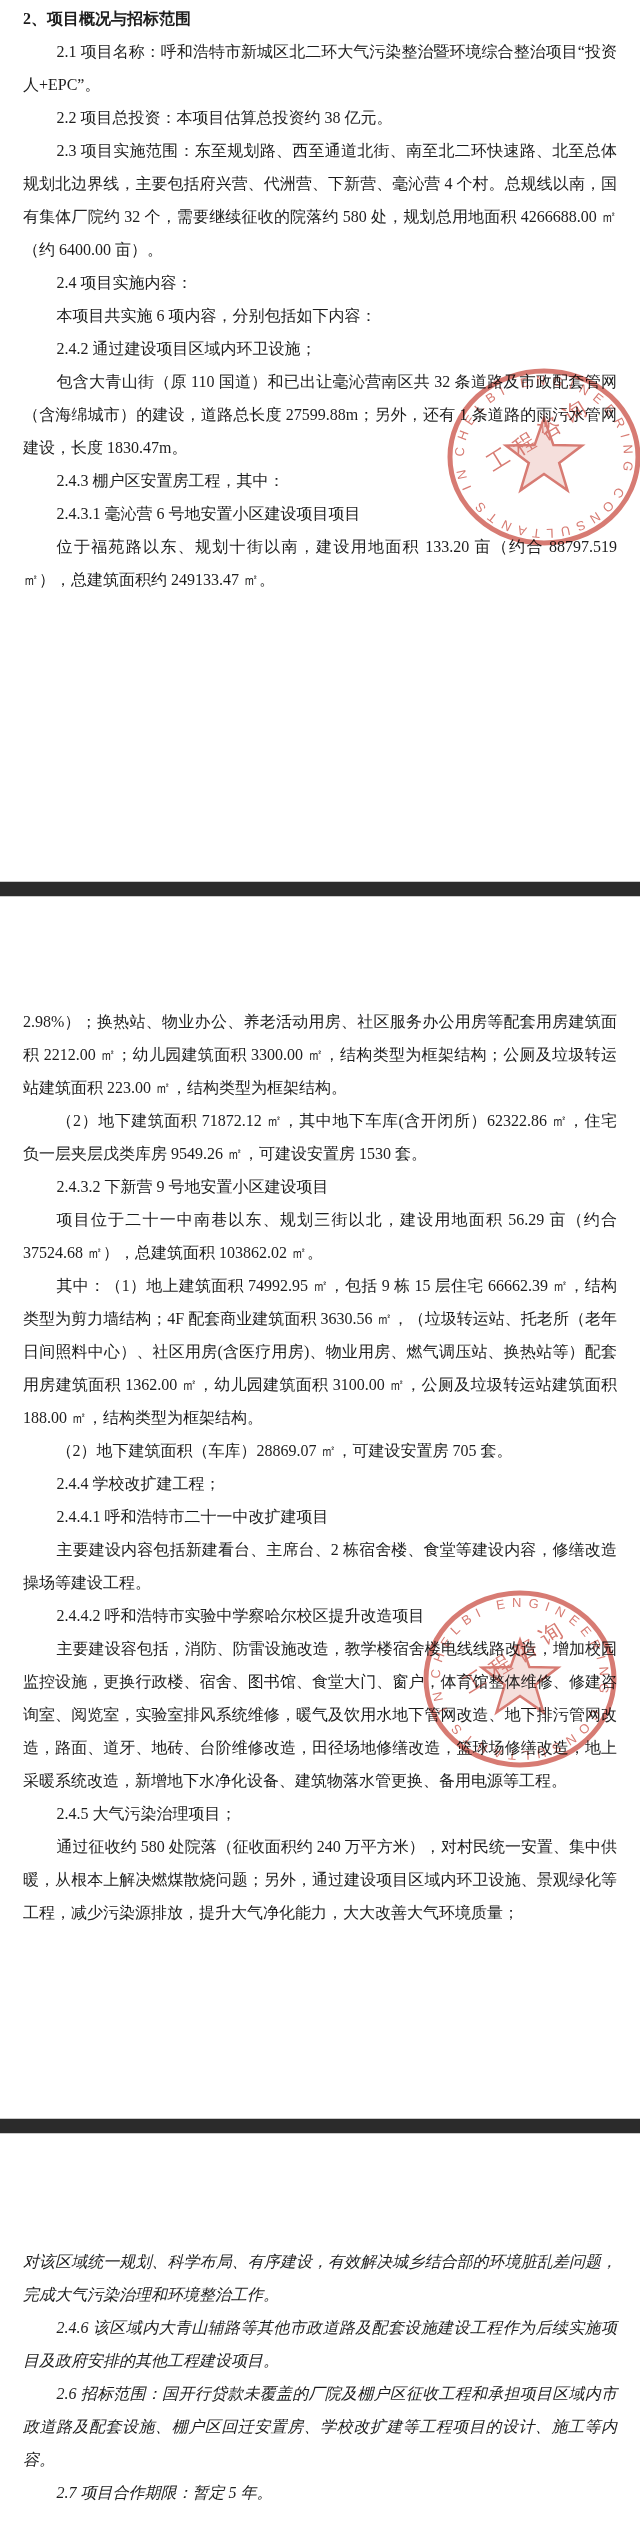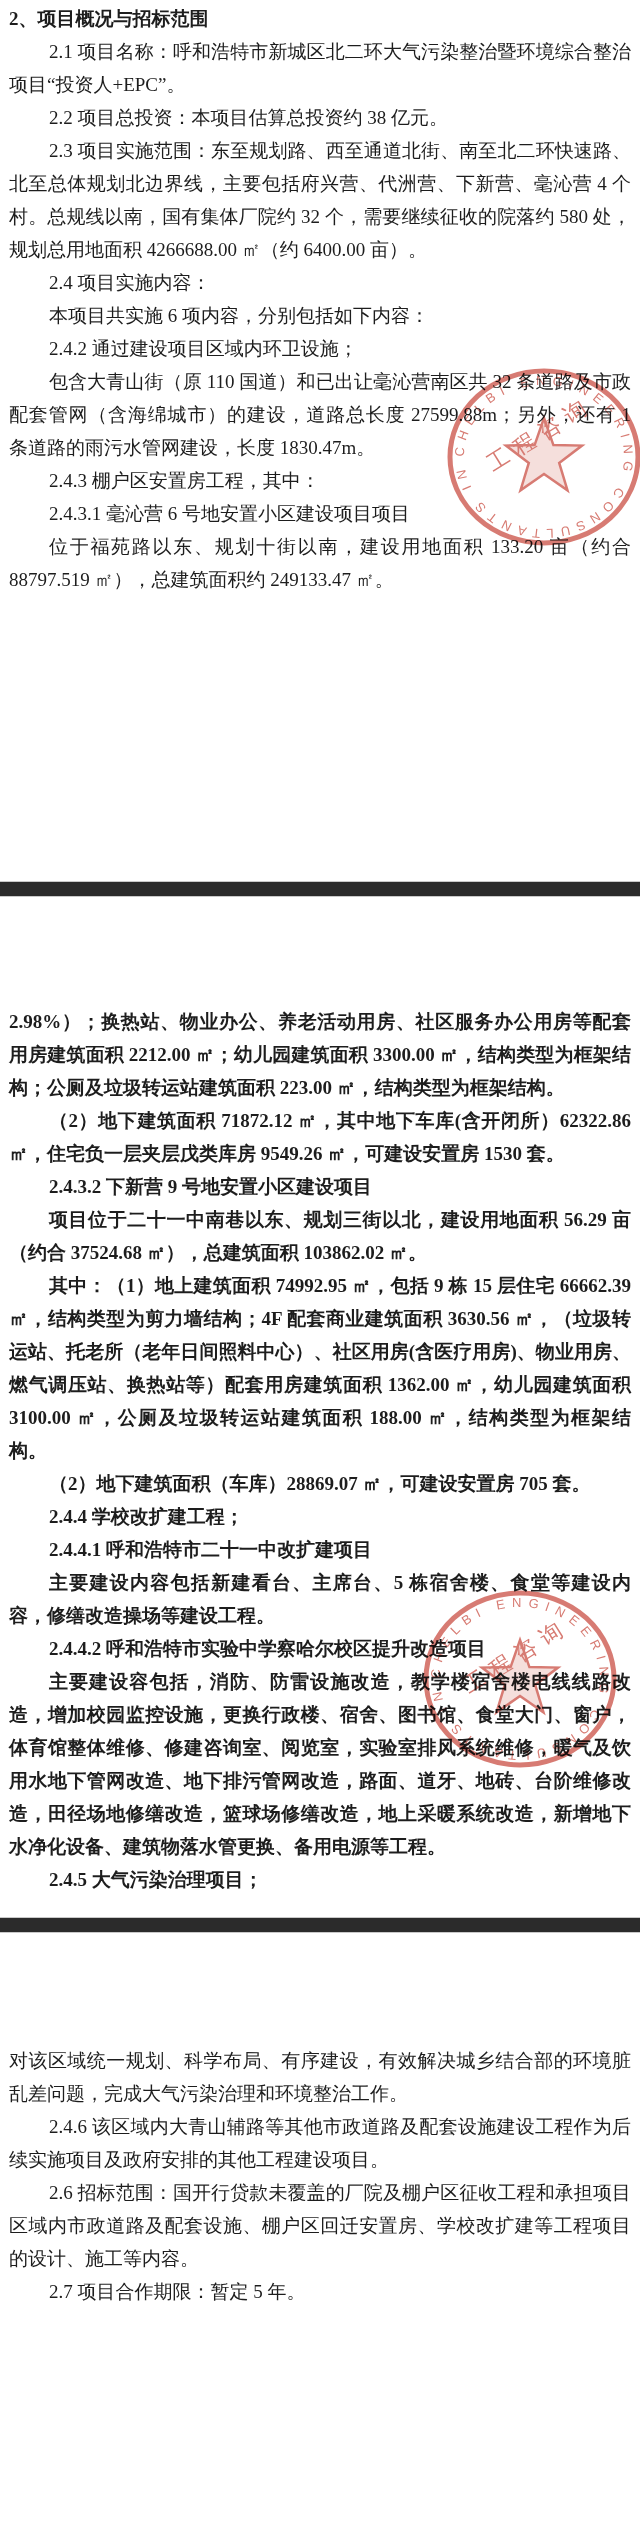--- a/index.html
+++ b/index.html
@@ -7,31 +7,31 @@
     position:relative;
     width:640px;
     height:2542px;
     overflow:hidden;
     background:#ffffff;
     font-family:"Liberation Serif","DejaVu Serif",serif;
   }
   .page{
     box-sizing:border-box;
     width:640px;
-    padding:0 9px;
+    padding:0 23px;
     background:#ffffff;
     color:#1d1d1d;
-    font-size:19px;
+    font-size:16px;
     line-height:33px;
     text-align:justify;
     overflow:hidden;
   }
   .page-1{height:881px;padding-top:2px;}
-  .page-2{height:1020px;padding-top:108px;font-weight:bold;}
-  .page-3{height:408px;padding-top:111px;}
+  .page-2{height:1221px;padding-top:108px;}
+  .page-3{height:408px;padding-top:111px;font-style:italic;}
   .page-gap{
     height:14px;
     background:#2b2b2b;
     border-top:1px solid #c9c9c9;
     border-bottom:1px solid #c9c9c9;
   }
   p.para{margin:0;text-indent:0;}
   p.para.indent{text-indent:2.1em;}
   p.para.bold{font-weight:bold;}
   .stamp{
@@ -66,24 +66,25 @@
   <div class="page-gap"></div>
   <section class="page page-2">
       <p class="para">2.98%）；换热站、物业办公、养老活动用房、社区服务办公用房等配套用房建筑面积 2212.00 ㎡；幼儿园建筑面积 3300.00 ㎡，结构类型为框架结构；公厕及垃圾转运站建筑面积 223.00 ㎡，结构类型为框架结构。</p>
       <p class="para indent">（2）地下建筑面积 71872.12 ㎡，其中地下车库(含开闭所）62322.86 ㎡，住宅负一层夹层戊类库房 9549.26 ㎡，可建设安置房 1530 套。</p>
       <p class="para indent">2.4.3.2 下新营 9 号地安置小区建设项目</p>
       <p class="para indent">项目位于二十一中南巷以东、规划三街以北，建设用地面积 56.29 亩（约合 37524.68 ㎡），总建筑面积 103862.02 ㎡。</p>
       <p class="para indent">其中：（1）地上建筑面积 74992.95 ㎡，包括 9 栋 15 层住宅 66662.39 ㎡，结构类型为剪力墙结构；4F 配套商业建筑面积 3630.56 ㎡，（垃圾转运站、托老所（老年日间照料中心）、社区用房(含医疗用房)、物业用房、燃气调压站、换热站等）配套用房建筑面积 1362.00 ㎡，幼儿园建筑面积 3100.00 ㎡，公厕及垃圾转运站建筑面积 188.00 ㎡，结构类型为框架结构。</p>
       <p class="para indent">（2）地下建筑面积（车库）28869.07 ㎡，可建设安置房 705 套。</p>
       <p class="para indent">2.4.4 学校改扩建工程；</p>
       <p class="para indent">2.4.4.1 呼和浩特市二十一中改扩建项目</p>
-      <p class="para indent">主要建设内容包括新建看台、主席台、5 栋宿舍楼、食堂等建设内容，修缮改造操场等建设工程。</p>
+      <p class="para indent">主要建设内容包括新建看台、主席台、2 栋宿舍楼、食堂等建设内容，修缮改造操场等建设工程。</p>
       <p class="para indent">2.4.4.2 呼和浩特市实验中学察哈尔校区提升改造项目</p>
       <p class="para indent">主要建设容包括，消防、防雷设施改造，教学楼宿舍楼电线线路改造，增加校园监控设施，更换行政楼、宿舍、图书馆、食堂大门、窗户，体育馆整体维修、修建咨询室、阅览室，实验室排风系统维修，暖气及饮用水地下管网改造、地下排污管网改造，路面、道牙、地砖、台阶维修改造，田径场地修缮改造，篮球场修缮改造，地上采暖系统改造，新增地下水净化设备、建筑物落水管更换、备用电源等工程。</p>
       <p class="para indent">2.4.5 大气污染治理项目；</p>
+      <p class="para indent">通过征收约 580 处院落（征收面积约 240 万平方米），对村民统一安置、集中供暖，从根本上解决燃煤散烧问题；另外，通过建设项目区域内环卫设施、景观绿化等工程，减少污染源排放，提升大气净化能力，大大改善大气环境质量；</p>
     </section>
   <div class="page-gap"></div>
   <section class="page page-3">
       <p class="para">对该区域统一规划、科学布局、有序建设，有效解决城乡结合部的环境脏乱差问题，完成大气污染治理和环境整治工作。</p>
       <p class="para indent">2.4.6 该区域内大青山辅路等其他市政道路及配套设施建设工程作为后续实施项目及政府安排的其他工程建设项目。</p>
       <p class="para indent">2.6 招标范围：国开行贷款未覆盖的厂院及棚户区征收工程和承担项目区域内市政道路及配套设施、棚户区回迁安置房、学校改扩建等工程项目的设计、施工等内容。</p>
       <p class="para indent">2.7 项目合作期限：暂定 5 年。</p>
     </section>
 
   <svg class="stamp stamp-1" width="200" height="182" viewBox="0 0 200 182">

